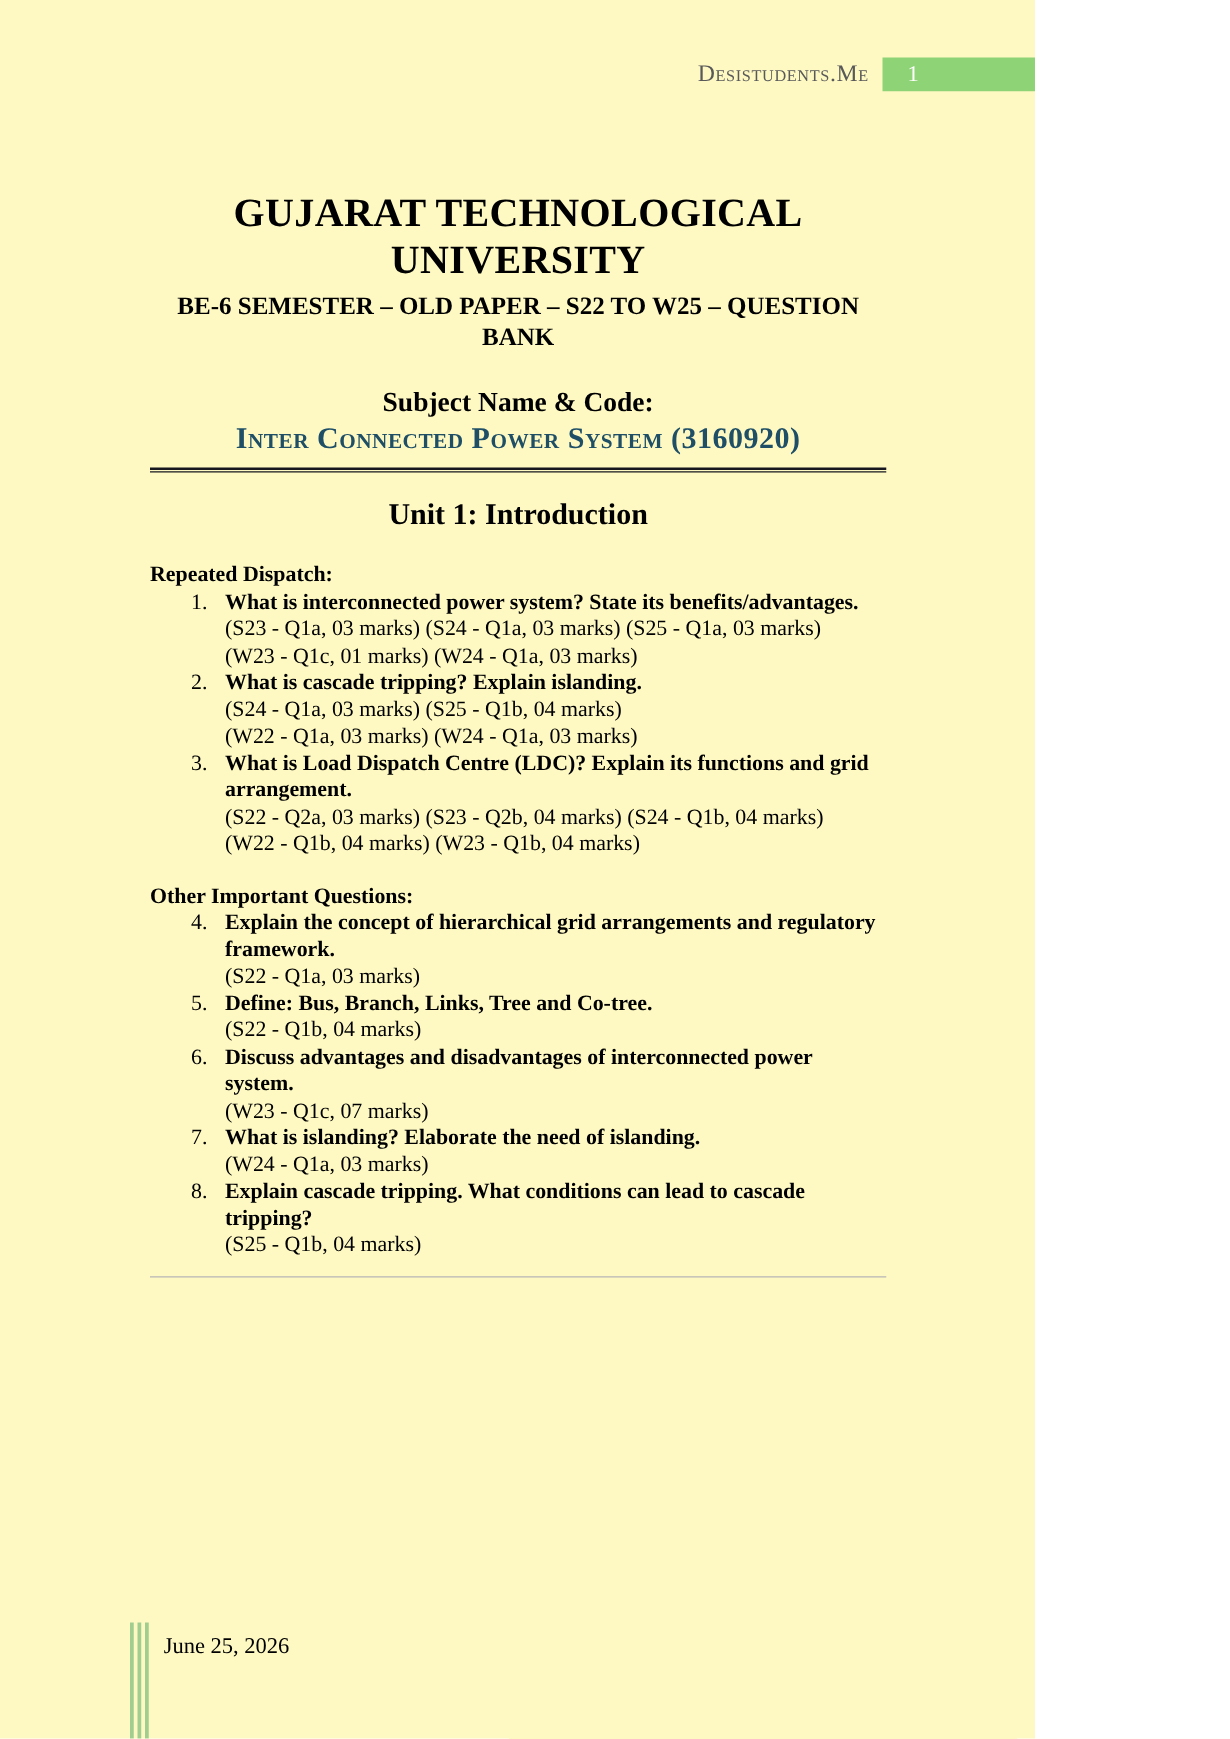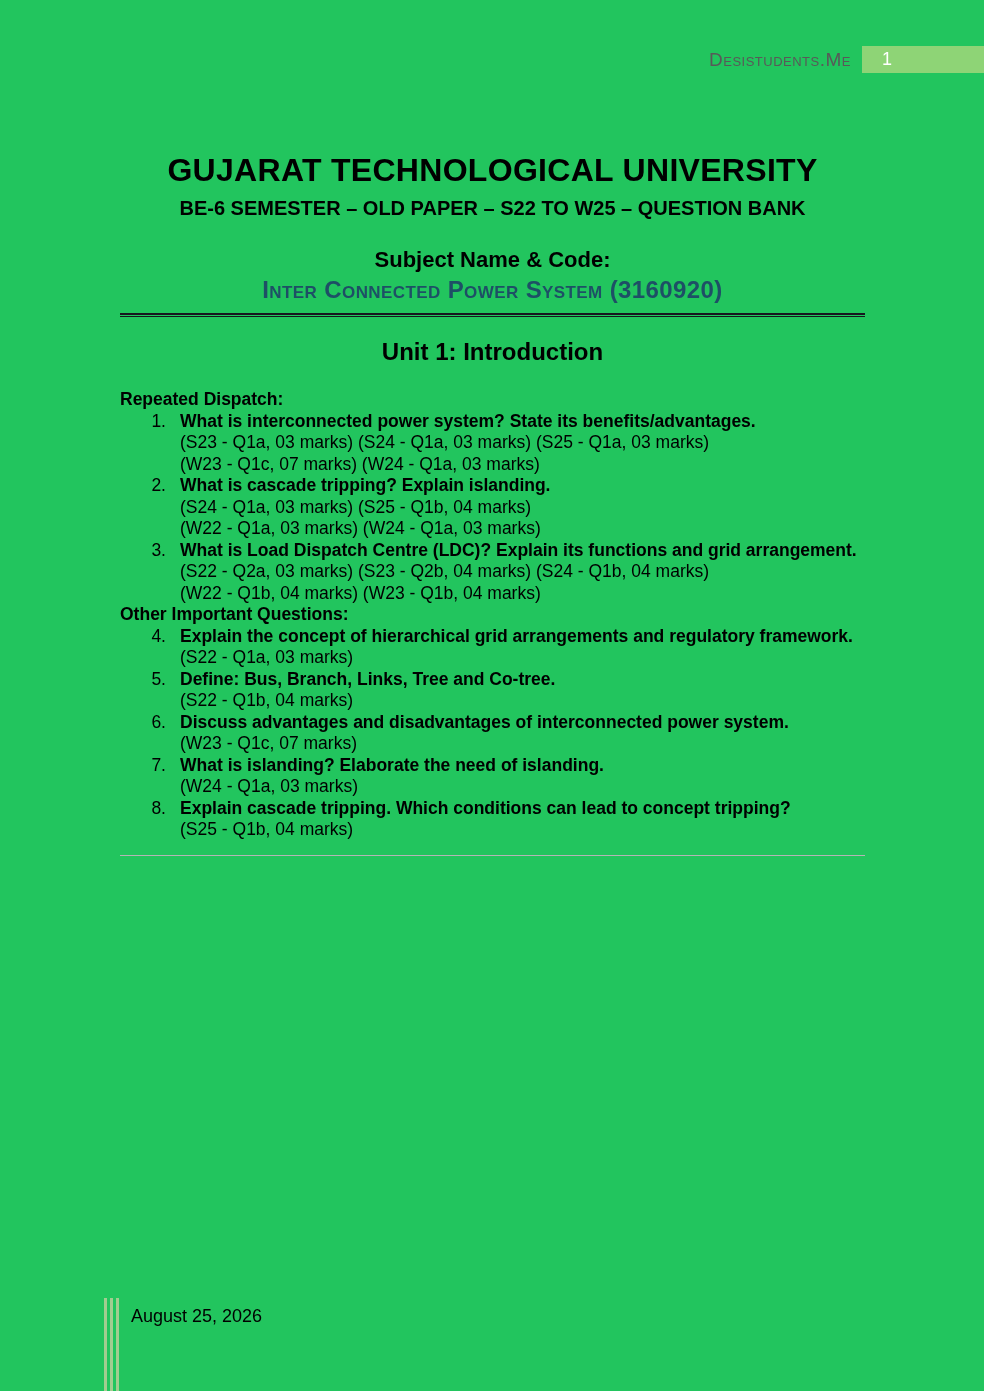--- a/index.html
+++ b/index.html
@@ -2,25 +2,25 @@
 <html><head>
 <meta charset="utf-8">
 <style>
   html, body {
     margin: 0;
     padding: 0;
     background: #ffffff;
   }
   .page {
     position: relative;
-    width: 984px;
+    width: 828px;
     height: 1391px;
-    background: #22c55e;
+    background: #fef9c3;
     overflow: hidden;
-    font-family: Liberation Sans, sans-serif;
+    font-family: Liberation Serif, serif;
     color: #000000;
   }
 
   
   .page-header {
     position: absolute;
     top: 46px;
     right: 0;
     display: flex;
     align-items: center;
@@ -89,20 +89,21 @@
   .unit-heading {
     text-align: center;
     font-weight: bold;
     font-size: 24px;
     margin-top: 21px;
   }
   .section-label {
     font-weight: bold;
     font-size: 17.5px;
     line-height: 21.5px;
+    margin-top: 20px;
   }
   .section-label.first {
     margin-top: 23px;
   }
   .q-row {
     display: flex;
     font-size: 17.5px;
     line-height: 21.5px;
   }
   .q-num {
@@ -160,21 +161,21 @@
     <div class="rule-dark"></div>
     <div class="unit-heading">Unit 1: Introduction</div>
 
     <div class="section-label first">Repeated Dispatch:</div>
 
     <div class="q-row">
       <span class="q-num">1.</span>
       <div class="q-body">
         <div class="q-text">What is interconnected power system? State its benefits/advantages.</div>
         <div class="marks-line">(S23 - Q1a, 03 marks) (S24 - Q1a, 03 marks) (S25 - Q1a, 03 marks)</div>
-        <div class="marks-line">(W23 - Q1c, 07 marks) (W24 - Q1a, 03 marks)</div>
+        <div class="marks-line">(W23 - Q1c, 01 marks) (W24 - Q1a, 03 marks)</div>
       </div>
     </div>
 
     <div class="q-row">
       <span class="q-num">2.</span>
       <div class="q-body">
         <div class="q-text">What is cascade tripping? Explain islanding.</div>
         <div class="marks-line">(S24 - Q1a, 03 marks) (S25 - Q1b, 04 marks)</div>
         <div class="marks-line">(W22 - Q1a, 03 marks) (W24 - Q1a, 03 marks)</div>
       </div>
@@ -219,28 +220,28 @@
       <span class="q-num">7.</span>
       <div class="q-body">
         <div class="q-text">What is islanding? Elaborate the need of islanding.</div>
         <div class="marks-line">(W24 - Q1a, 03 marks)</div>
       </div>
     </div>
 
     <div class="q-row">
       <span class="q-num">8.</span>
       <div class="q-body">
-        <div class="q-text">Explain cascade tripping. Which conditions can lead to concept tripping?</div>
+        <div class="q-text">Explain cascade tripping. What conditions can lead to cascade tripping?</div>
         <div class="marks-line">(S25 - Q1b, 04 marks)</div>
       </div>
     </div>
 
     <div class="rule-light"></div>
   </div>
 
   <div class="footer-bars">
     <span class="footer-bar"></span>
     <span class="footer-bar"></span>
     <span class="footer-bar"></span>
   </div>
-  <div class="footer-date">August 25, 2026</div>
+  <div class="footer-date">June 25, 2026</div>
 
 </div>
 
 </body></html>

